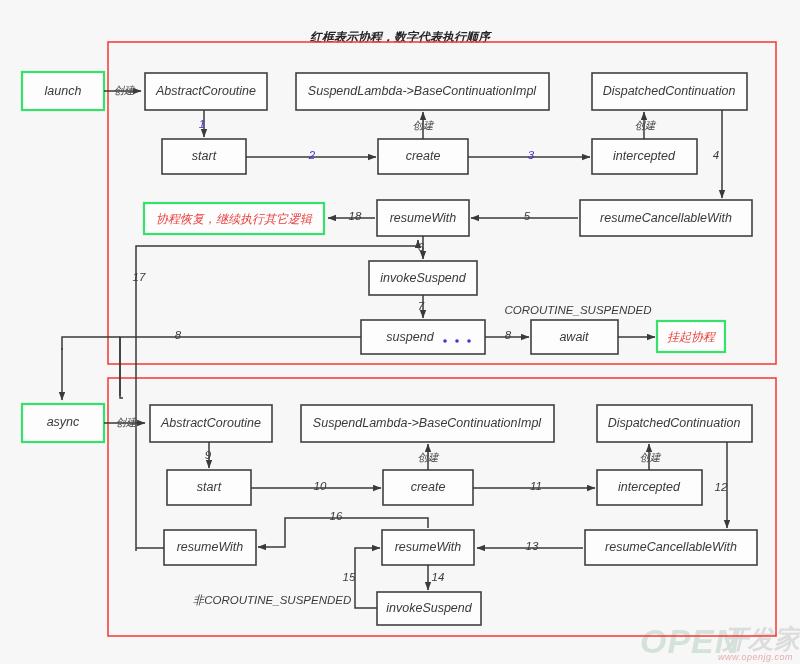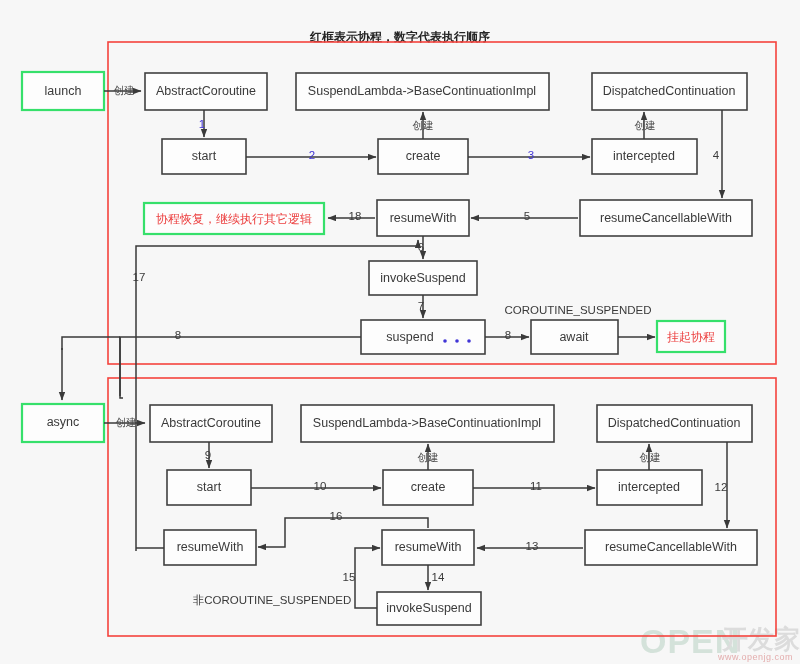--- a/index.html
+++ b/index.html
@@ -7,20 +7,21 @@
     padding: 0;
     background: #ffffff;
   }
   #canvas {
     position: relative;
     width: 800px;
     height: 664px;
     background: #f7f7f7;
     font-family: "Liberation Sans", "DejaVu Sans", sans-serif;
     overflow: hidden;
+    font-style: italic;
   }
   svg#diagram {
     position: absolute;
     left: 0;
     top: 0;
     width: 800px;
     height: 664px;
   }
   .node-box {
     fill: #fdfdfd;

